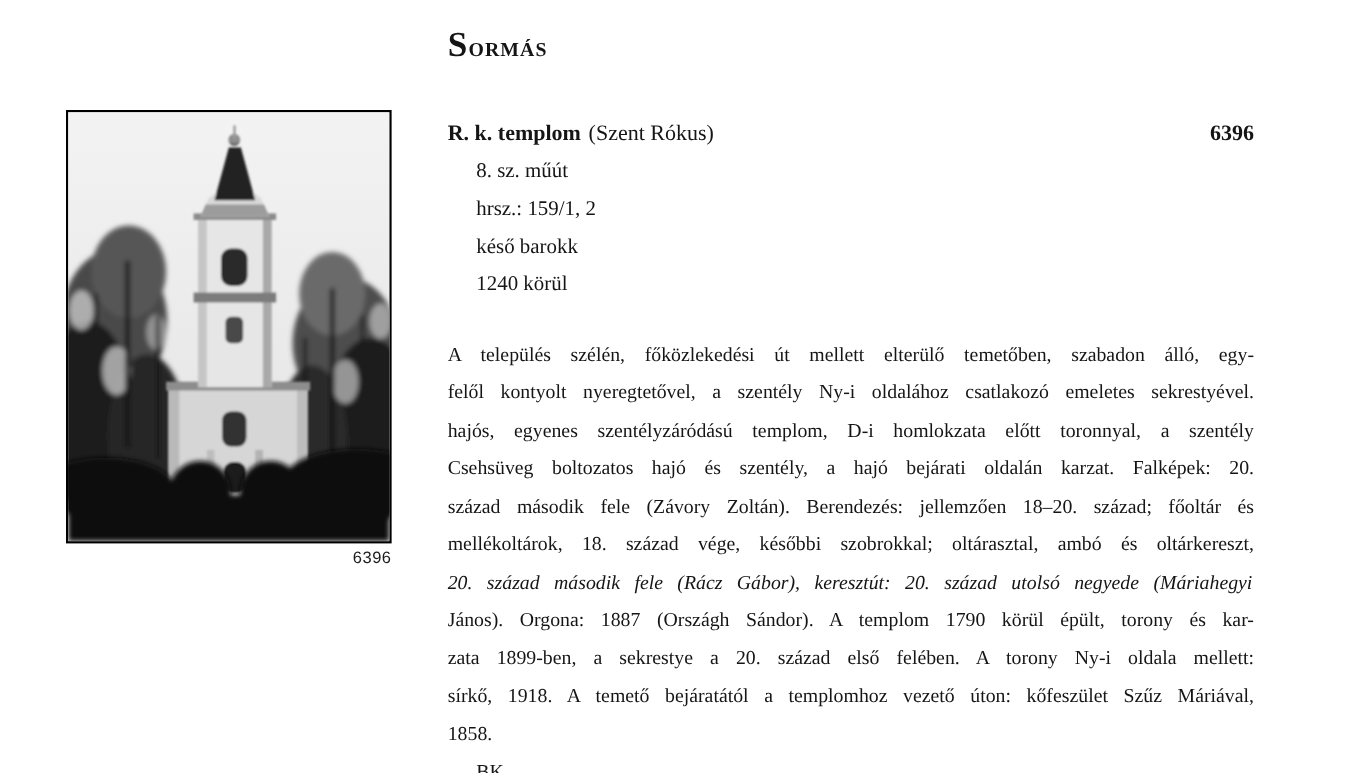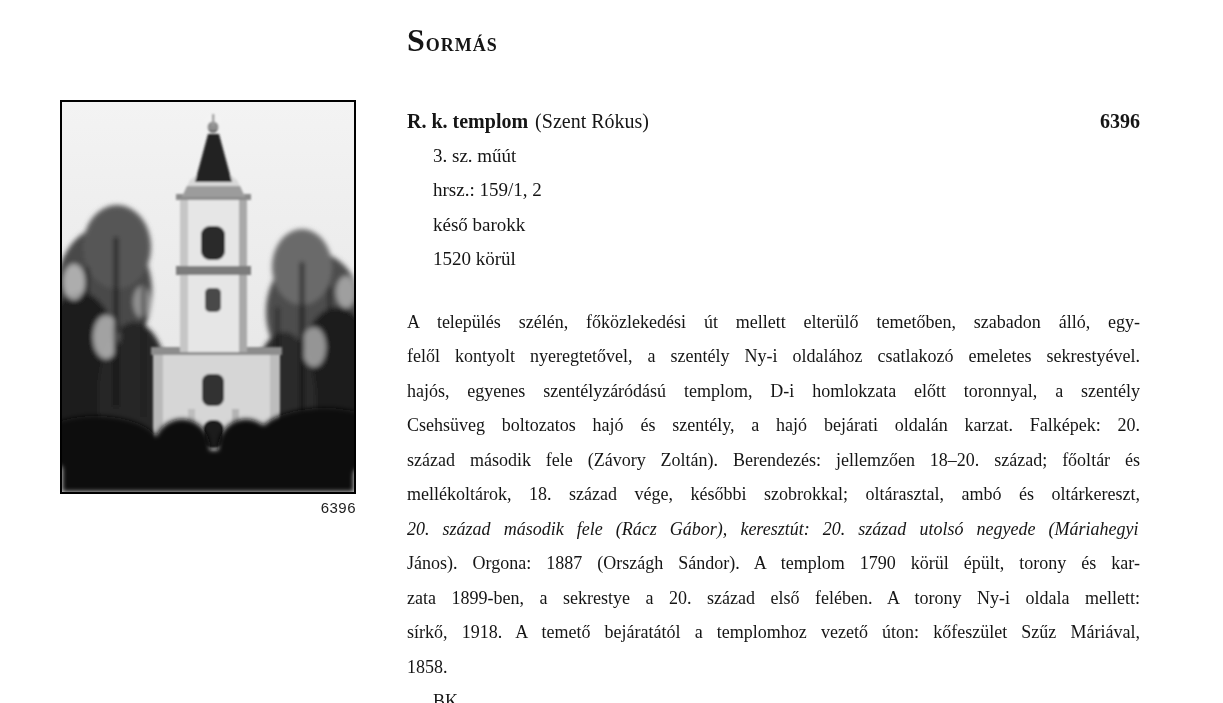--- a/index.html
+++ b/index.html
@@ -131,24 +131,24 @@
 
     <h1 class="title">SORMÁS</h1>
 
     <div class="entry-header">
       <div>
         <span class="entry-name">R. k. templom</span><span class="entry-dedication">(Szent Rókus)</span>
       </div>
       <div class="entry-number">6396</div>
     </div>
 
-    <div class="detail">3. sz. műút</div>
+    <div class="detail">8. sz. műút</div>
     <div class="detail">hrsz.: 159/1, 2</div>
     <div class="detail">késő barokk</div>
-    <div class="detail">1520 körül</div>
+    <div class="detail">1240 körül</div>
 
     <div>
       <div class="jline" style="word-spacing: 13.37px; margin-top: 28px;"><span>A település szélén, főközlekedési út mellett elterülő temetőben, szabadon álló, egy-</span></div>
       <div class="jline" style="word-spacing: 10.53px;"><span>felől kontyolt nyeregtetővel, a szentély Ny-i oldalához csatlakozó emeletes sekrestyével.</span></div>
       <div class="jline" style="word-spacing: 13.35px;"><span>hajós, egyenes szentélyzáródású templom, D-i homlokzata előtt toronnyal, a szentély</span></div>
       <div class="jline" style="word-spacing: 12.31px;"><span>Csehsüveg boltozatos hajó és szentély, a hajó bejárati oldalán karzat. Falképek: 20.</span></div>
       <div class="jline" style="word-spacing: 10.43px;"><span>század második fele (Závory Zoltán). Berendezés: jellemzően 18–20. század; főoltár és</span></div>
       <div class="jline" style="word-spacing: 13.02px;"><span>mellékoltárok, 18. század vége, későbbi szobrokkal; oltárasztal, ambó és oltárkereszt,</span></div>
       <div class="jline" style="word-spacing: 8.57px; font-style: italic;"><span>20. század második fele (Rácz Gábor), keresztút: 20. század utolsó negyede (Máriahegyi</span></div>
       <div class="jline" style="word-spacing: 10.52px;"><span>János). Orgona: 1887 (Országh Sándor). A templom 1790 körül épült, torony és kar-</span></div>

